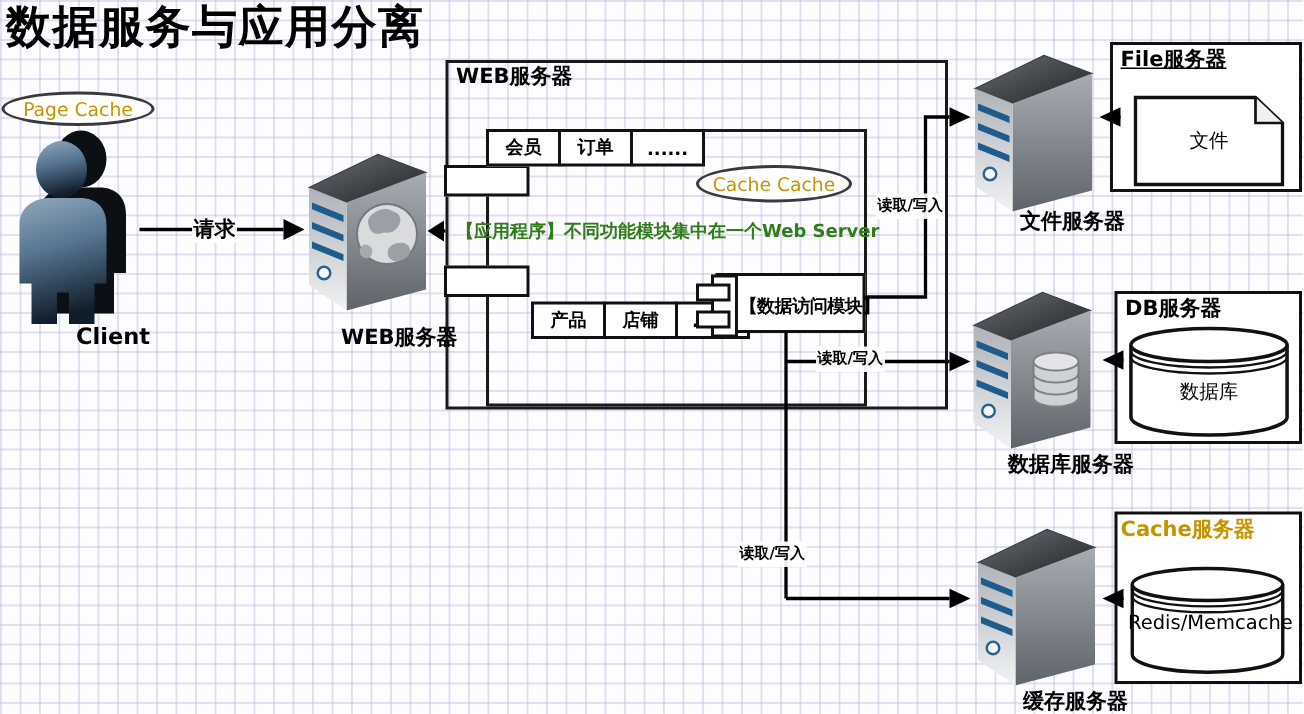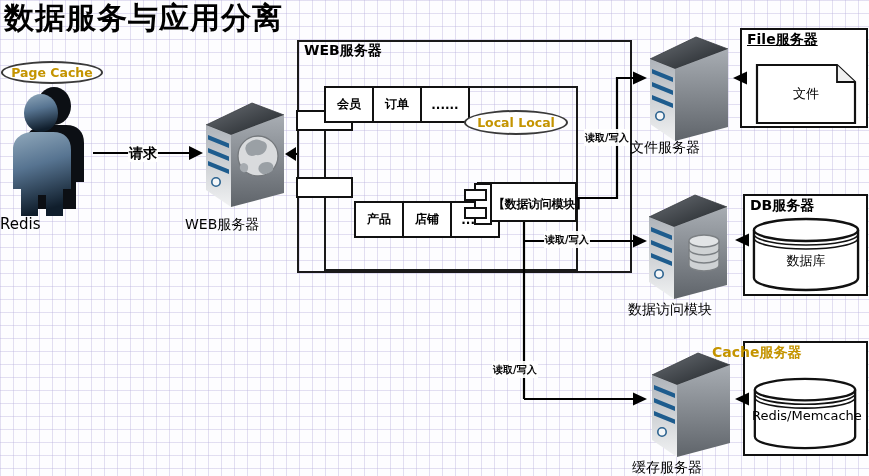--- a/index.html
+++ b/index.html
@@ -15,30 +15,30 @@
   }
   svg{overflow:visible;display:block;}
   .abs{position:absolute;}
   .page-title{position:absolute;left:4px;top:-2px;font-size:30px;font-weight:900;letter-spacing:1px;color:#000;white-space:nowrap;}
   .frame{position:absolute;border:2px solid #1a1a1a;background:transparent;box-sizing:border-box;}
   .whitebox{position:absolute;border:2px solid #111;background:#fff;box-sizing:border-box;}
   .frame-title{position:absolute;font-size:14px;font-weight:700;white-space:nowrap;}
   .ellipse{position:absolute;border:2.5px solid #3a3a3a;border-radius:50%;background:#fff;
     display:flex;align-items:center;justify-content:center;box-sizing:border-box;}
   .gold{color:#C49400;}
-  .cache-text{font-size:12.5px;font-weight:700;white-space:nowrap;}
+  .cache-text{font-size:12.5px;font-weight:400;white-space:nowrap;}
   .tab-strip{position:absolute;display:flex;}
-  .tab{width:50px;height:37px;border:2px solid #111;margin-left:-2px;background:#fff;box-sizing:border-box;
+  .tab{width:50px;height:25px;border:2px solid #111;margin-left:-2px;background:#fff;box-sizing:border-box;
     display:flex;align-items:center;justify-content:center;font-size:12px;font-weight:700;white-space:nowrap;}
   .tab:first-child{margin-left:0;}
   .note-green{position:absolute;font-size:12px;font-weight:700;color:#2E7D19;white-space:nowrap;}
   .module-text{position:absolute;font-size:12px;font-weight:700;letter-spacing:-0.3px;white-space:nowrap;}
   .edge-label{position:absolute;font-size:10px;font-weight:700;background:rgba(255,255,255,.92);
     padding:0 1px;line-height:17px;white-space:nowrap;}
-  .tower-label{position:absolute;font-size:14px;font-weight:400;text-align:left;white-space:nowrap;}
+  .tower-label{position:absolute;font-size:14px;font-weight:700;text-align:right;white-space:nowrap;}
   .item-label{position:absolute;font-size:13px;text-align:center;white-space:nowrap;}
   .conn{position:absolute;left:0;top:0;pointer-events:none;}
 </style>
 </head>
 <body>
 
 <div class="stage">
 
   <svg width="0" height="0" style="position:absolute" aria-hidden="true">
     <defs>
@@ -134,23 +134,24 @@
     <div class="tab">订单</div>
     <div class="tab">......</div>
   </div>
   <div class="tab-strip" style="left:324px;top:201px;margin-left:30px;">
     <div class="tab">产品</div>
     <div class="tab">店铺</div>
     <div class="tab">......</div>
   </div>
 
   <div class="ellipse" style="left:464px;top:110px;width:104px;height:25px;">
-    <span class="cache-text gold">Local Local</span>
-  </div>
-
+    <span class="cache-text gold">Cache Cache</span>
+  </div>
+
+  <div class="note-green" style="left:304px;top:146px;">【应用程序】不同功能模块集中在一个Web Server</div>
 
   <div class="whitebox" style="left:477px;top:182px;width:100px;height:40px;"></div>
   <svg class="abs" style="left:464px;top:183px;" width="30" height="42" viewBox="0 0 30 42">
     <rect x="11" y="1" width="16" height="40" fill="#fff" stroke="#111" stroke-width="2"></rect>
     <rect x="1" y="7" width="21" height="10" fill="#fff" stroke="#111" stroke-width="2"></rect>
     <rect x="1" y="25" width="21" height="10" fill="#fff" stroke="#111" stroke-width="2"></rect>
   </svg>
   <div class="module-text" style="left:493px;top:196px;">【数据访问模块】</div>
 
   <div class="whitebox" style="left:740px;top:28px;width:128px;height:100px;border-width:2.5px;"></div>
@@ -161,21 +162,21 @@
   <div class="item-label" style="left:757px;top:85px;width:98px;">文件</div>
 
   <div class="whitebox" style="left:743px;top:194px;width:125px;height:102px;border-width:2.5px;"></div>
   <div class="frame-title" style="left:750px;top:197px;">DB服务器</div>
   <svg class="abs" style="left:751px;top:216px;" width="110" height="78" viewBox="0 0 112 78" preserveAspectRatio="none">
     <use href="#cyl-shape"></use>
   </svg>
   <div class="item-label" style="left:751px;top:252px;width:110px;">数据库</div>
 
   <div class="whitebox" style="left:743px;top:341px;width:125px;height:115px;border-width:2.5px;"></div>
-  <div class="frame-title gold" style="left:712px;top:344px;text-align:right;">Cache服务器</div>
+  <div class="frame-title gold" style="left:747px;top:344px;text-align:right;">Cache服务器</div>
   <svg class="abs" style="left:752px;top:376px;" width="106" height="76" viewBox="0 0 112 78" preserveAspectRatio="none">
     <use href="#cyl-shape"></use>
   </svg>
   <div class="item-label" style="left:752px;top:408px;width:106px;">Redis/Memcache</div>
 
   <svg class="conn" width="869" height="476" viewBox="0 0 869 476">
     <g stroke="#000" stroke-width="2.2" fill="none">
       <path d="M93,153 H189"></path>
       <path d="M297,154 H294"></path>
       <path d="M577,198 H617 V78 H633"></path>
@@ -196,19 +197,19 @@
       <polygon points="749,233.5 735,240 749,246.5"></polygon>
       <polygon points="749,392.5 735,399 749,405.5"></polygon>
     </g>
   </svg>
 
   <div class="edge-label" style="left:128px;top:145px;font-size:14px;">请求</div>
   <div class="edge-label" style="left:584px;top:129px;">读取/写入</div>
   <div class="edge-label" style="left:544px;top:231px;">读取/写入</div>
   <div class="edge-label" style="left:492px;top:361px;">读取/写入</div>
 
-  <div class="tower-label" style="left:0px;top:215px;width:100px;font-size:15px;">Redis</div>
+  <div class="tower-label" style="left:0px;top:215px;width:100px;font-size:15px;">Client</div>
   <div class="tower-label" style="left:185px;top:216px;width:120px;">WEB服务器</div>
   <div class="tower-label" style="left:630px;top:139px;width:120px;">文件服务器</div>
-  <div class="tower-label" style="left:628px;top:301px;width:128px;">数据访问模块</div>
+  <div class="tower-label" style="left:628px;top:301px;width:128px;">数据库服务器</div>
   <div class="tower-label" style="left:632px;top:459px;width:120px;">缓存服务器</div>
 
 </div>
 
 </body></html>

